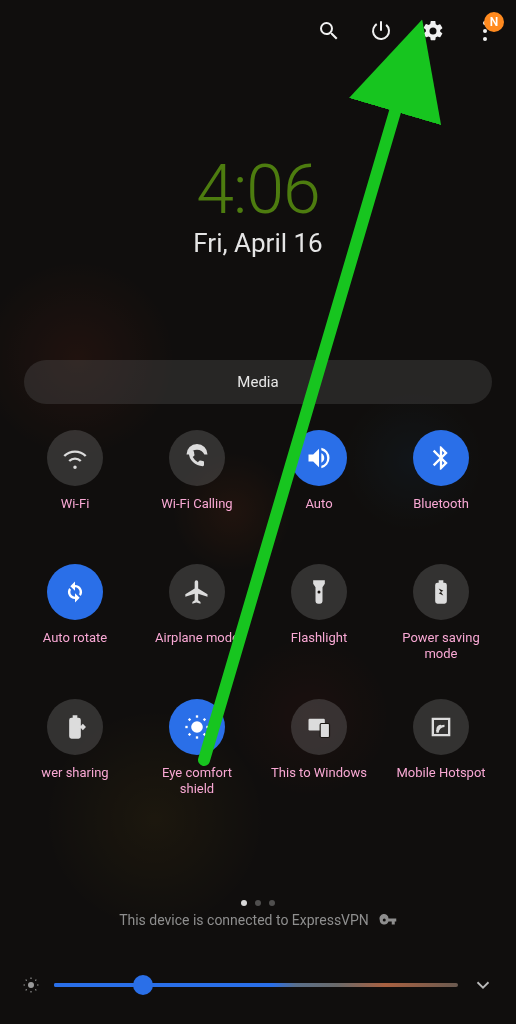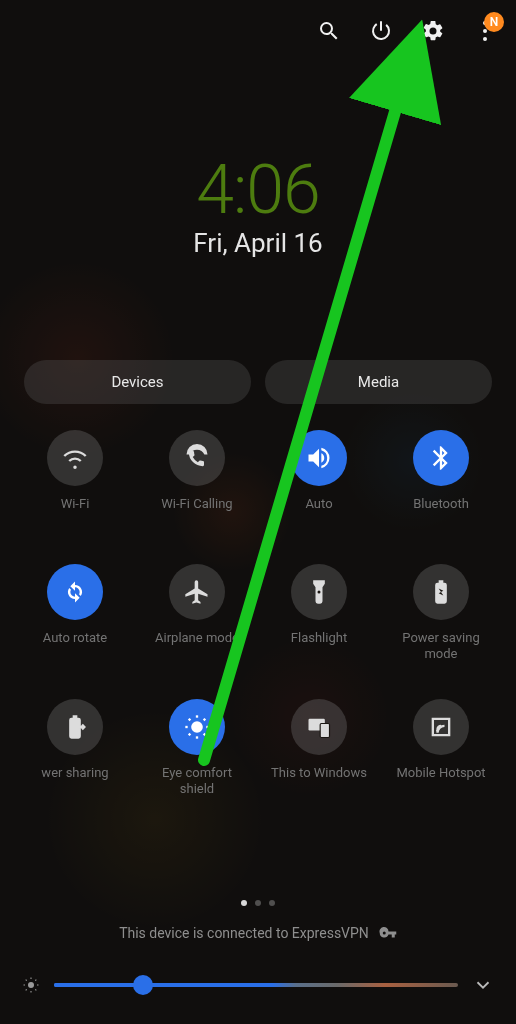--- a/index.html
+++ b/index.html
@@ -131,42 +131,42 @@
     color: #dcdcdc;
   }
   .toggle-circle.active {
     background: #2a6fe8;
     color: #fff;
   }
   .toggle-circle svg { width: 28px; height: 28px; fill: currentColor; }
   .toggle-label {
     margin-top: 10px;
     font-size: 13px;
-    color: #737373;
+    color: #f9a8d4;
     text-align: center;
     line-height: 1.25;
     max-width: 100px;
     min-height: 32px;
   }
   .page-dots {
     position: absolute;
     bottom: 118px;
     left: 0; right: 0;
     display: flex;
     justify-content: center;
     gap: 8px;
   }
   .page-dots span {
     width: 6px; height: 6px; border-radius: 50%;
     background: rgba(200,200,200,0.35);
   }
   .page-dots span.active { background: #d8d8d8; }
   .vpn-row {
     position: absolute;
-    bottom: 82px;
+    bottom: 95px;
     left: 0; right: 0;
     display: flex;
     justify-content: center;
     align-items: center;
     gap: 10px;
     color: #8e8e8e;
     font-size: 14px;
   }
   .vpn-row svg { width: 18px; height: 18px; fill: #8e8e8e; }
   .brightness-row {
@@ -260,21 +260,20 @@
     <div class="badge">N</div>
   </div>
 </div>
 
 <div class="clock-block">
   <div class="clock-time">4:06</div>
   <div class="clock-date">Fri, April 16</div>
 </div>
 
 <div class="pill-row">
-  <div class="pill">Devices</div>
   <div class="pill">Media</div>
 </div>
 
 <div class="toggle-grid" id="toggle-grid">
     <div class="toggle">
       <div class="toggle-circle">
         <svg viewBox="0 0 24 24">
           <path d="M12 18.5a1.5 1.5 0 101.5 1.5A1.5 1.5 0 0012 18.5zm-4.24-3.26a6 6 0 018.48 0l1.41-1.41a8 8 0 00-11.31 0zM3.51 10.99a12 12 0 0116.97 0l1.41-1.41a14 14 0 00-19.8 0z"></path>
         </svg>
       </div>

